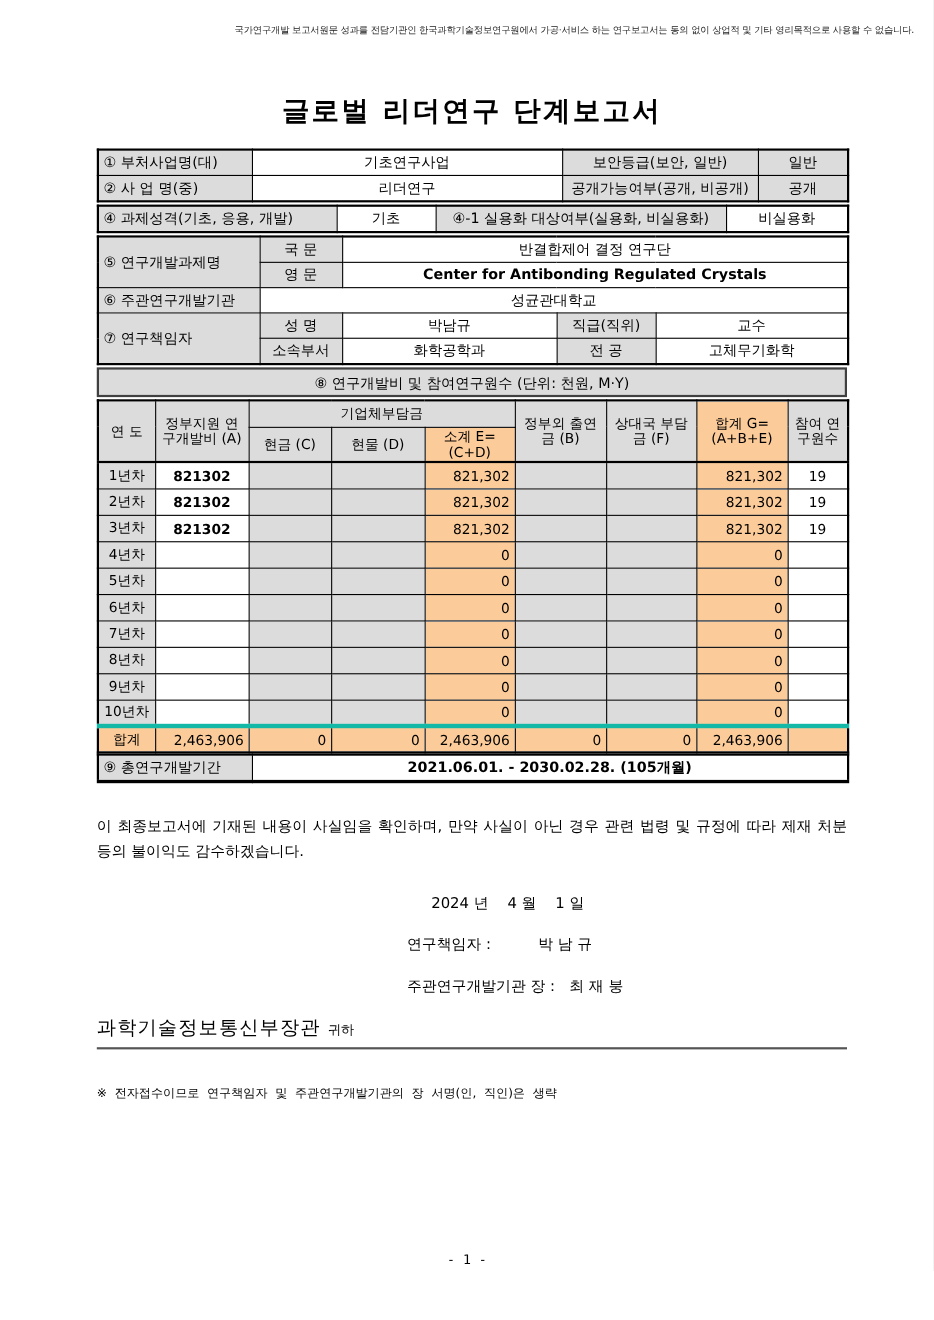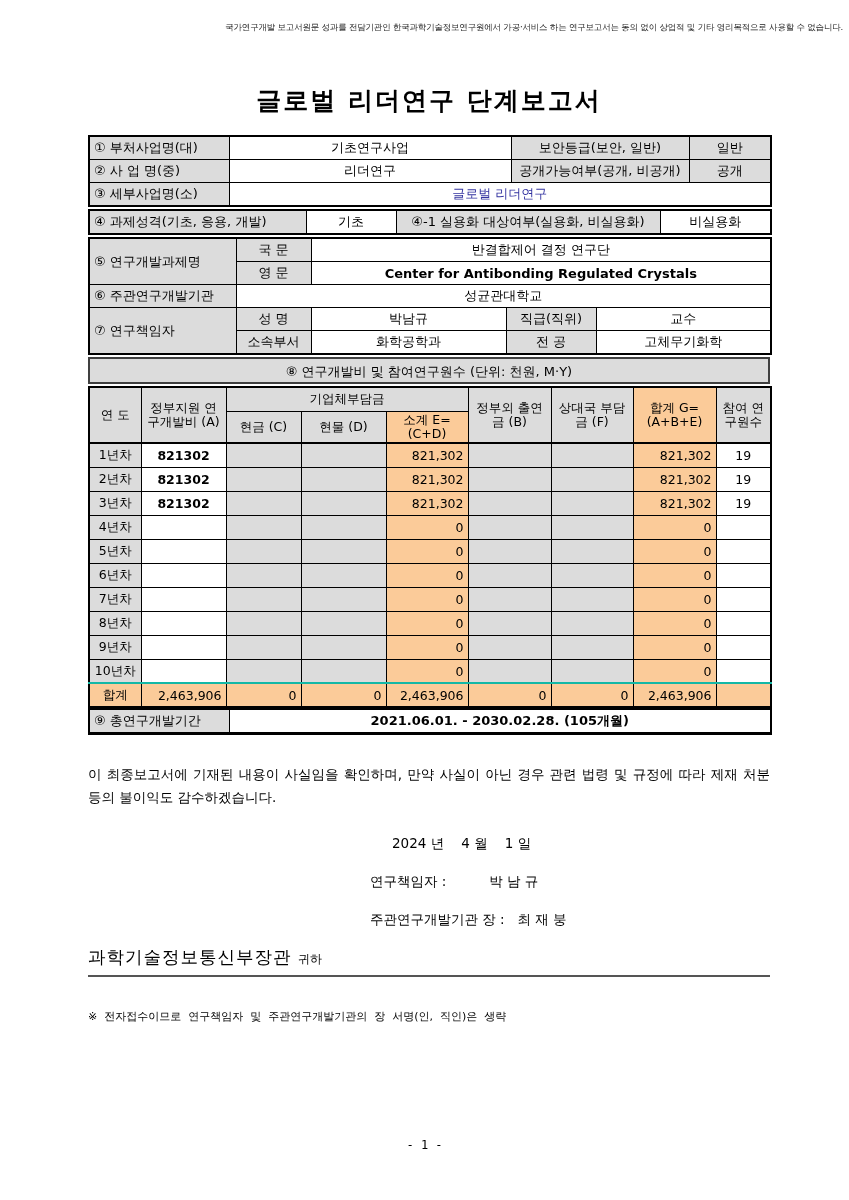--- a/index.html
+++ b/index.html
@@ -2,21 +2,21 @@
 <html><head>
 <meta charset="utf-8">
 <style>
   html,body{margin:0;padding:0;background:#888;}
   .page{
     position:relative;width:849px;height:1200px;background:#ffffff;
     margin:0 auto;font-family:"DejaVu Sans","Liberation Sans",sans-serif;
     color:#000;overflow:hidden;box-sizing:border-box;
   }
   .disclaimer{
-    position:absolute;top:22px;right:6px;font-size:8.5px;color:#222;
+    position:absolute;top:22px;right:18px;font-size:8.5px;color:#222;
     letter-spacing:-0.2px;
     text-align:center;
   }
   .content{position:absolute;left:88px;top:0;width:682px;}
   .doc-title{
     margin-top:84px;text-align:center;font-size:25px;font-weight:800;
     letter-spacing:2px;
   }
   table{border-collapse:collapse;table-layout:fixed;width:682px;}
   td{border:1px solid #000;font-size:13px;padding:2px 4px;height:22px;
@@ -35,21 +35,21 @@
   }
   .budget td{font-size:12.5px;height:24px;padding:1px 4px;}
   .budget .hdr{background:#DCDCDC;text-align:center;font-size:12.5px;white-space:normal;line-height:1.15;}
   .budget .hdr-orange{background:#FBCB99;}
   .cell-year{background:#DCDCDC;text-align:center;}
   .cell-a{text-align:center;font-weight:bold;background:#fff;}
   .cell-gray{background:#DCDCDC;text-align:right;}
   .cell-orange{background:#FBCB99;text-align:right;}
   .cell-n{text-align:center;background:#fff;}
   tr.total-row td{background:#FBCB99;}
-  tr.total-row{border-top:2px solid #14b8a6;}
+  tr.total-row{border-top:4px solid #14b8a6;}
   tr.total-row .cell-a{font-weight:normal;text-align:right;}
   tr.total-row .cell-year{text-align:center;}
   .period-table{border:2px solid #000;border-bottom:3px solid #000;}
   .period-table td{height:24px;}
   .statement{
     margin-top:28px;font-size:13.5px;line-height:1.7;text-align:justify;
     word-break:keep-all;
   }
   .sig-block{margin-top:26px;margin-left:282px;font-size:13.5px;}
   .sig-date{margin-left:22px;white-space:pre;}
@@ -86,24 +86,20 @@
         <td class="lbl">① 부처사업명(대)</td>
         <td class="val">기초연구사업</td>
         <td class="val-gray">보안등급(보안, 일반)</td>
         <td class="val-gray">일반</td>
       </tr>
       <tr>
         <td class="lbl">② 사  업  명(중)</td>
         <td class="val">리더연구</td>
         <td class="val-gray">공개가능여부(공개, 비공개)</td>
         <td class="val-gray">공개</td>
-      </tr>
-      <tr>
-        <td class="lbl">③ 세부사업명(소)</td>
-        <td class="val blue" colspan="3">글로벌 리더연구</td>
       </tr>
     </tbody>
       </table>
 
     <table class="t-outer gap">
       <colgroup>
           <col style="width:217px">
           <col style="width:90px">
           <col style="width:264px">
           <col style="width:111px">

